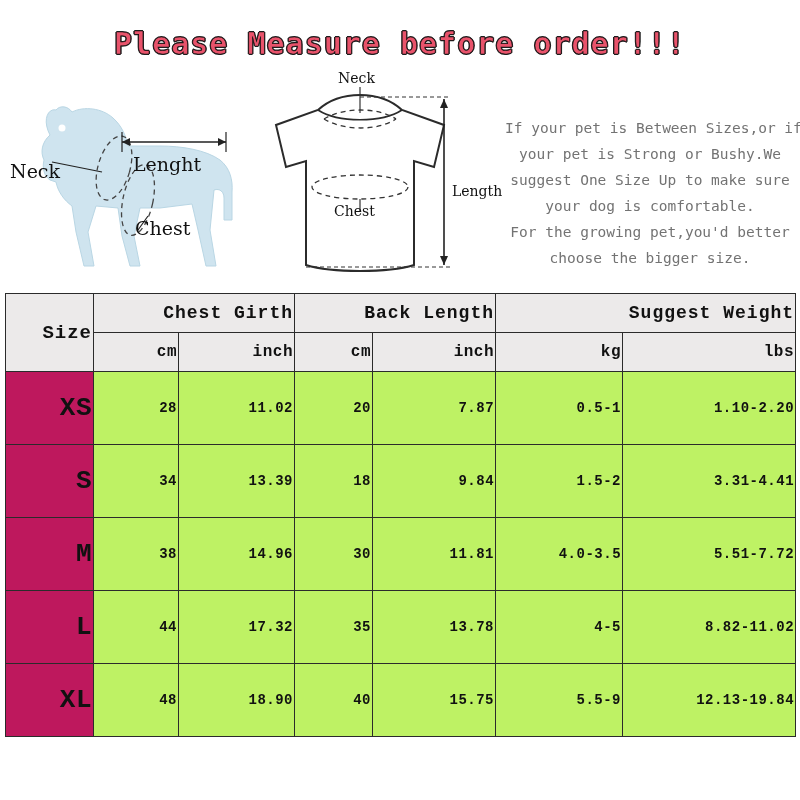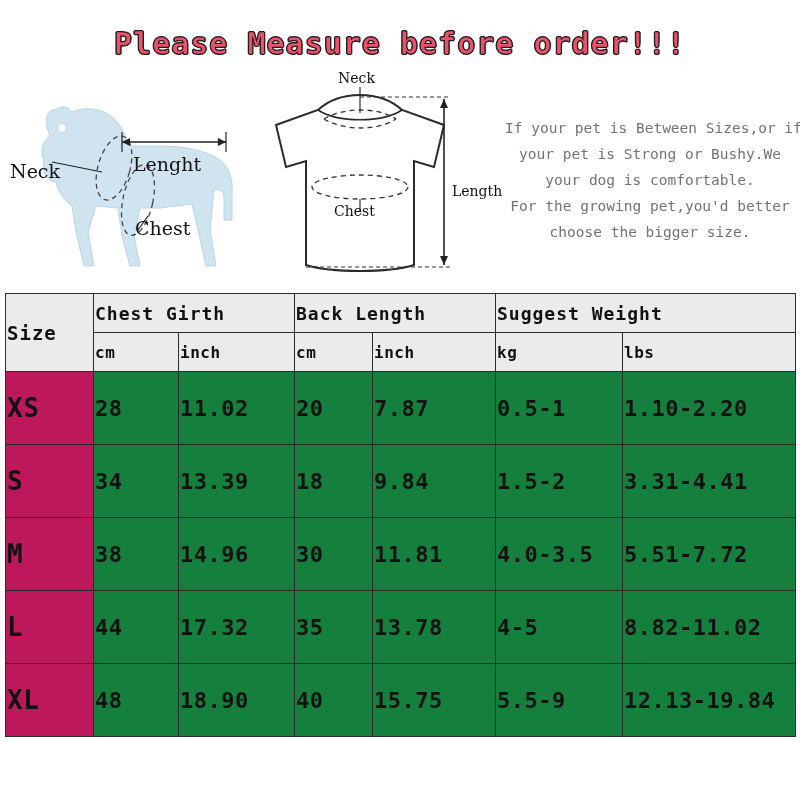--- a/index.html
+++ b/index.html
@@ -94,42 +94,43 @@
     position: absolute;
     top: 293px;
     left: 5px;
     width: 790px;
     border-collapse: collapse;
     table-layout: fixed;
     font-family: "DejaVu Sans Mono", monospace;
   }
   table.size-table td, table.size-table th {
     border: 1px solid #2b2b2b;
-    text-align: left;
+    text-align: right;
     vertical-align: middle;
     color: #111;
     font-weight: bold;
+    font-family: Liberation Mono, monospace;
   }
   thead th {
     background: #eceaea;
     font-size: 18px;
     letter-spacing: 1px;
     height: 36px;
   }
   th.size-head {
     font-size: 19px;
   }
   thead tr.sub th {
     font-size: 16px;
     letter-spacing: 0.5px;
   }
   tbody td {
     height: 70px;
-    font-size: 22px;
-    background: #15803d;
+    font-size: 14px;
+    background: #bef264;
     letter-spacing: 0.5px;
   }
   tbody td.size-cell {
     background: #be185d;
     font-size: 26px;
   }
   col.c-size   { width: 88px; }
   col.c-cm1    { width: 85px; }
   col.c-in1    { width: 116px; }
   col.c-cm2    { width: 78px; }
@@ -206,20 +207,21 @@
       </svg>
       <div class="label-text label-small" style="left:70px; top:-5px;">Neck</div>
       <div class="label-text label-small" style="left:66px; top:128px;">Chest</div>
       <div class="label-text label-small" style="left:184px; top:108px;">Length</div>
     </div>
   </div>
 
   <div class="note">
     <div>If your pet is Between Sizes,or if</div>
     <div>your pet is Strong or Bushy.We</div>
+    <div>suggest One Size Up to make sure</div>
     <div>your dog is comfortable.</div>
     <div>For the growing pet,you'd better</div>
     <div>choose the bigger size.</div>
   </div>
 
   <table class="size-table">
     <colgroup>
       <col class="c-size">
         <col class="c-cm1">
         <col class="c-in1">

